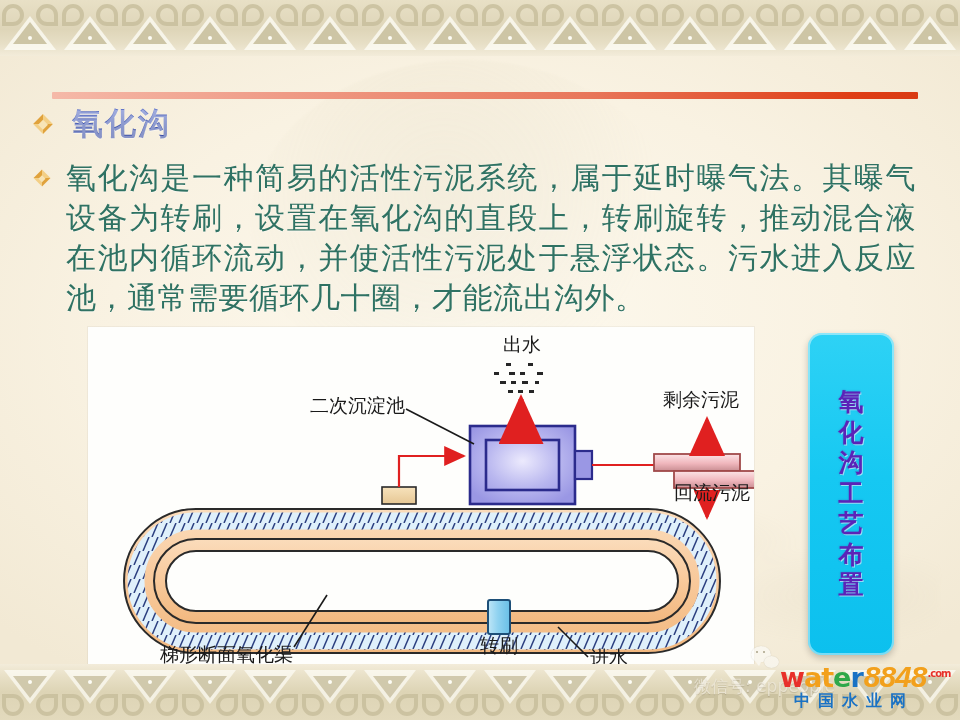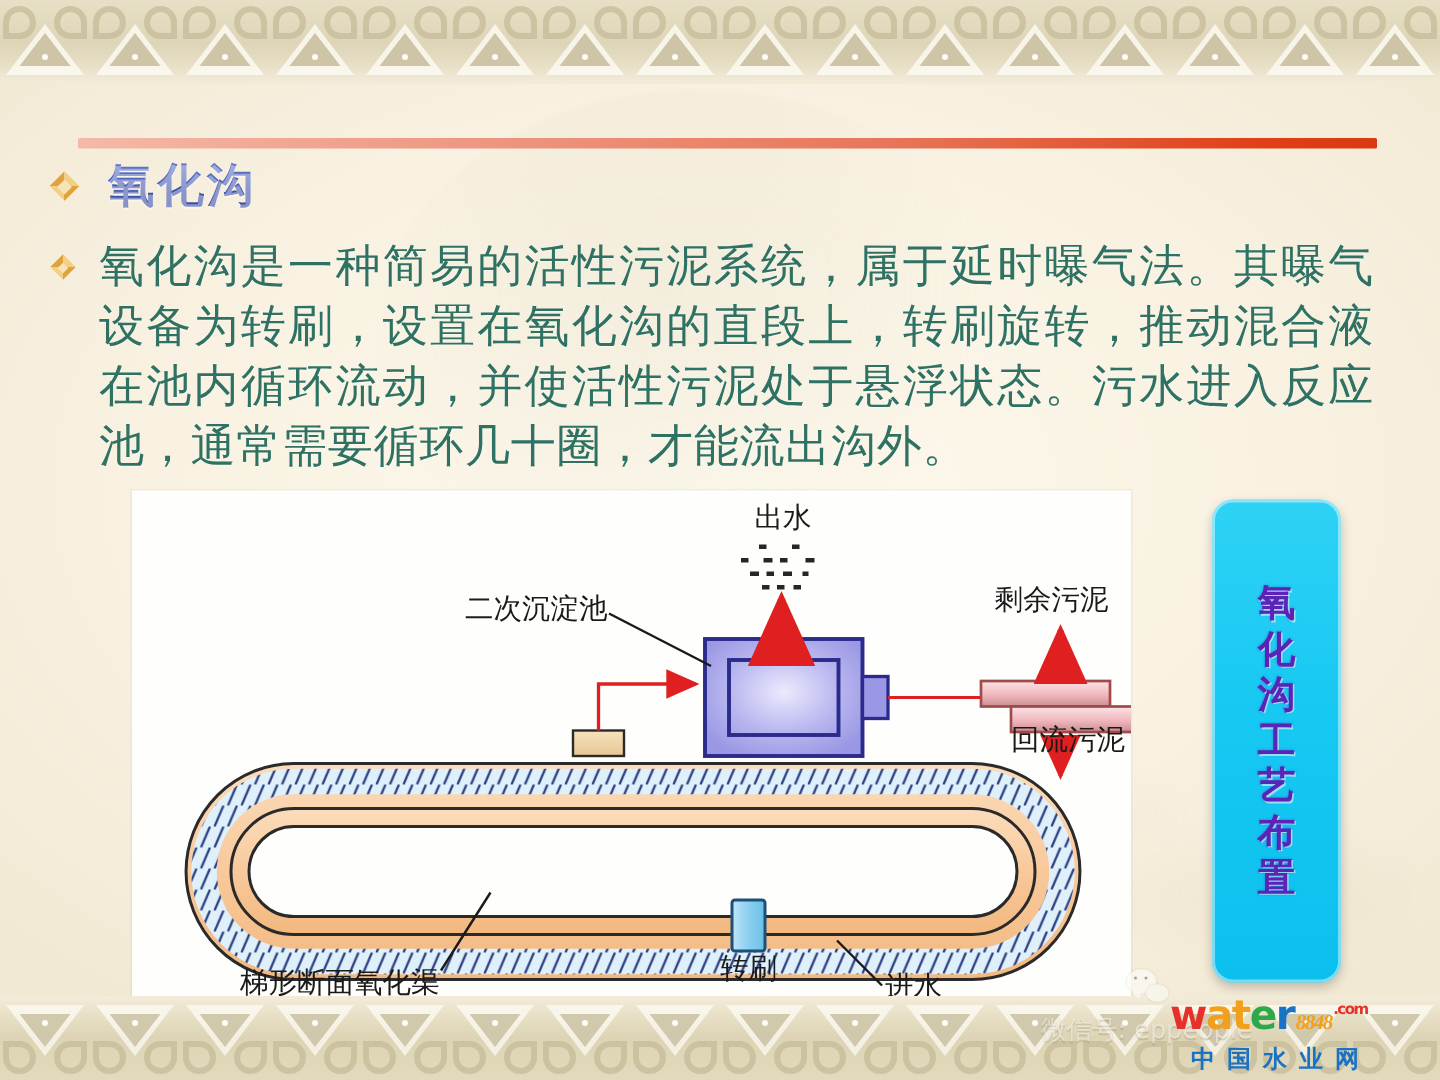--- a/index.html
+++ b/index.html
@@ -200,22 +200,22 @@
     font-family:"DejaVu Sans", sans-serif;
     font-weight:700; font-size:27px; line-height:27px;
     letter-spacing:-1px; white-space:nowrap;
   }
   #site-logo .wordmark .w { color:#e8302a; }
   #site-logo .wordmark .a { color:#f2a01c; }
   #site-logo .wordmark .t { color:#f2a01c; }
   #site-logo .wordmark .e { color:#2fa84a; }
   #site-logo .wordmark .r { color:#1a72c4; }
   #site-logo .num {
-    font-family:Liberation Serif, serif; font-style:italic; font-weight:700;
-    font-size:14px; color:#f2a01c; margin-left:1px;
+    font-family:Liberation Sans, sans-serif; font-style:italic; font-weight:700;
+    font-size:30px; color:#f2a01c; margin-left:1px;
   }
   #site-logo .dotcom {
     font-family:"DejaVu Sans", sans-serif; font-size:10px; color:#e8302a;
     vertical-align:super; margin-left:1px;
   }
   #site-logo .cn {
     font-family:"DejaVu Sans", sans-serif; font-weight:700;
     font-size:16px; color:#1a72c4; letter-spacing:8px;
     margin-top:0; margin-left:14px;
   }

